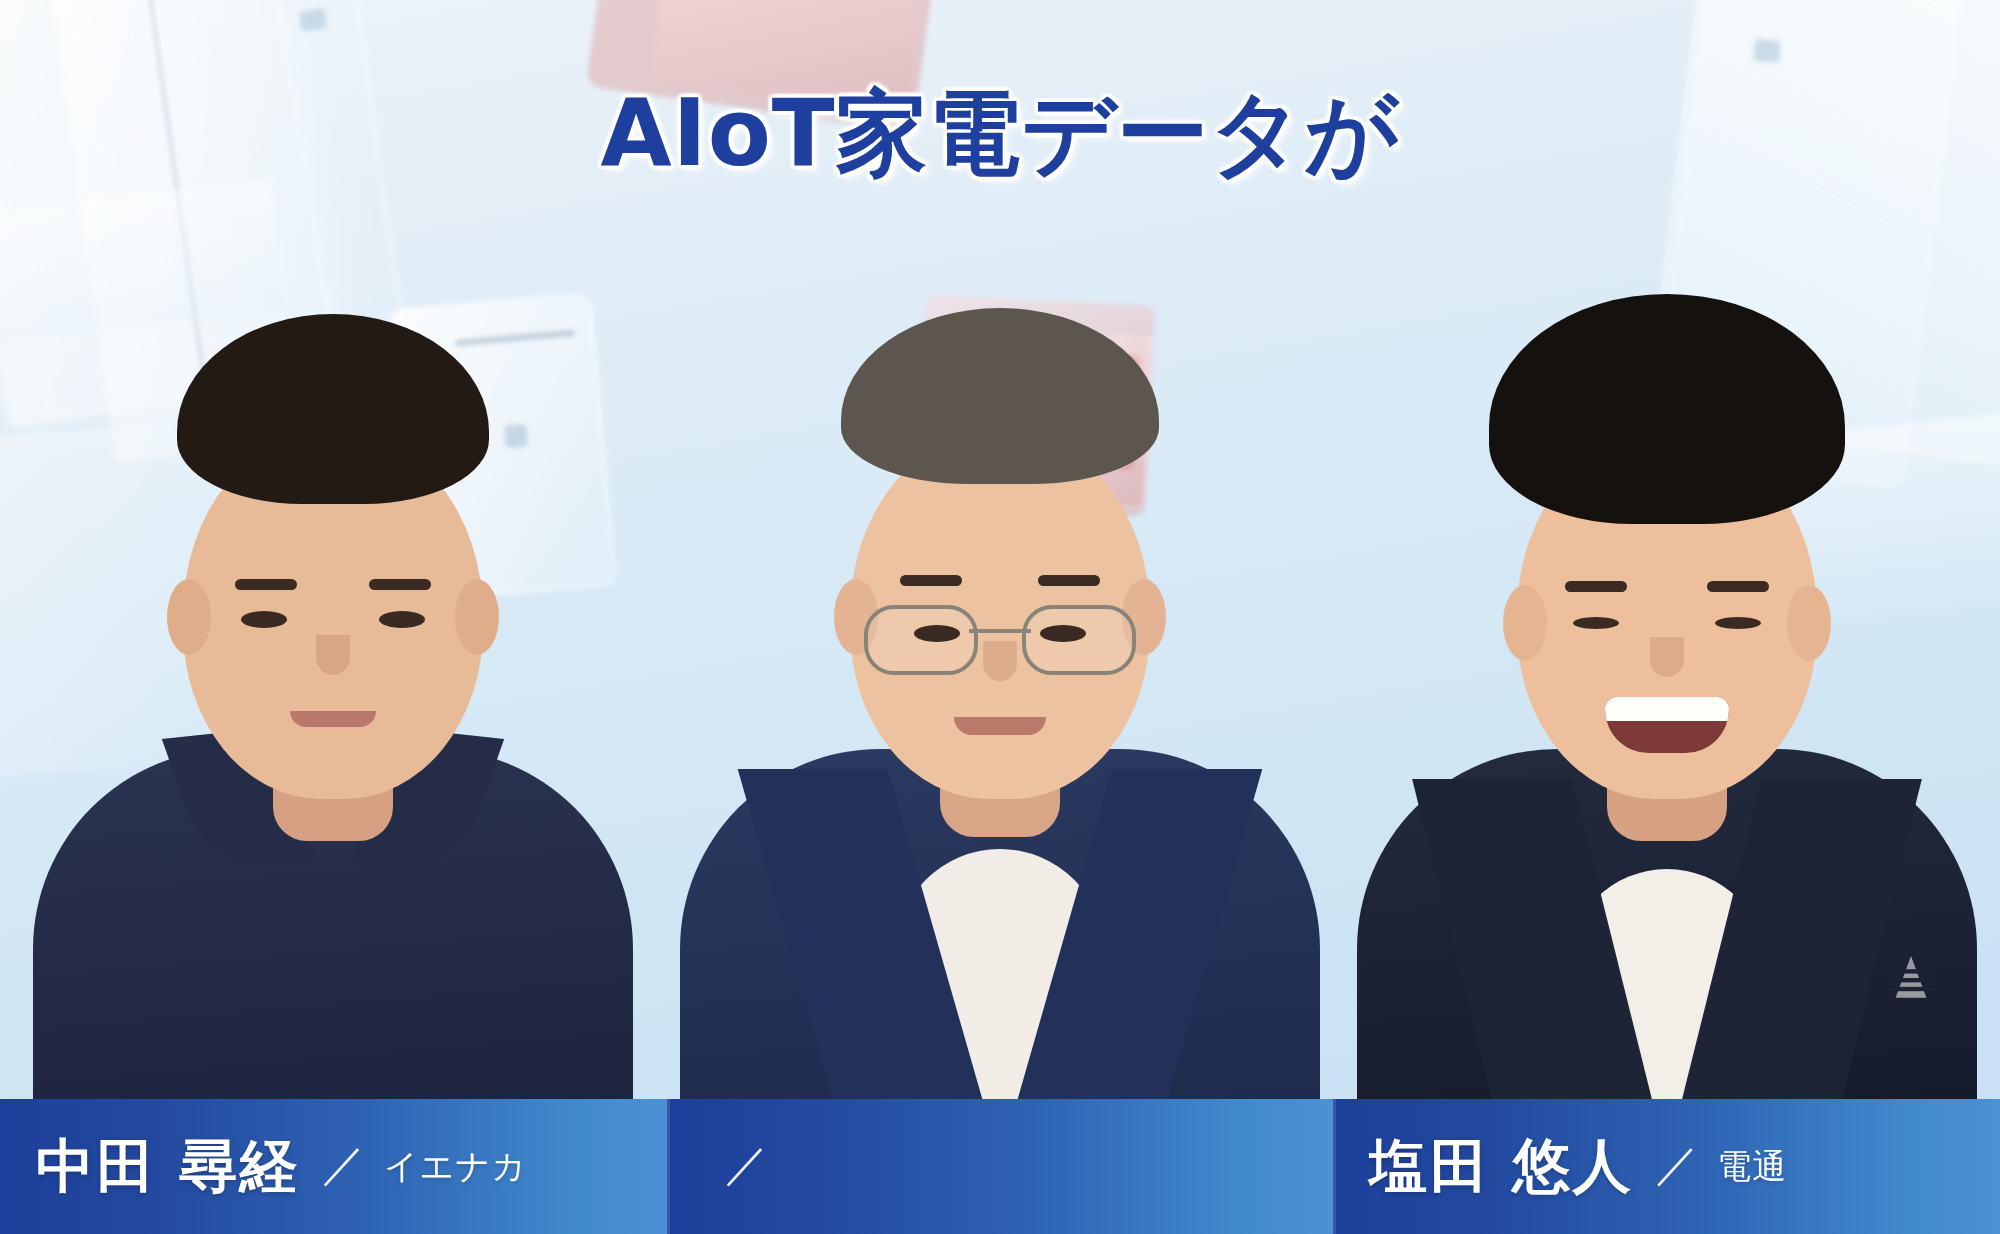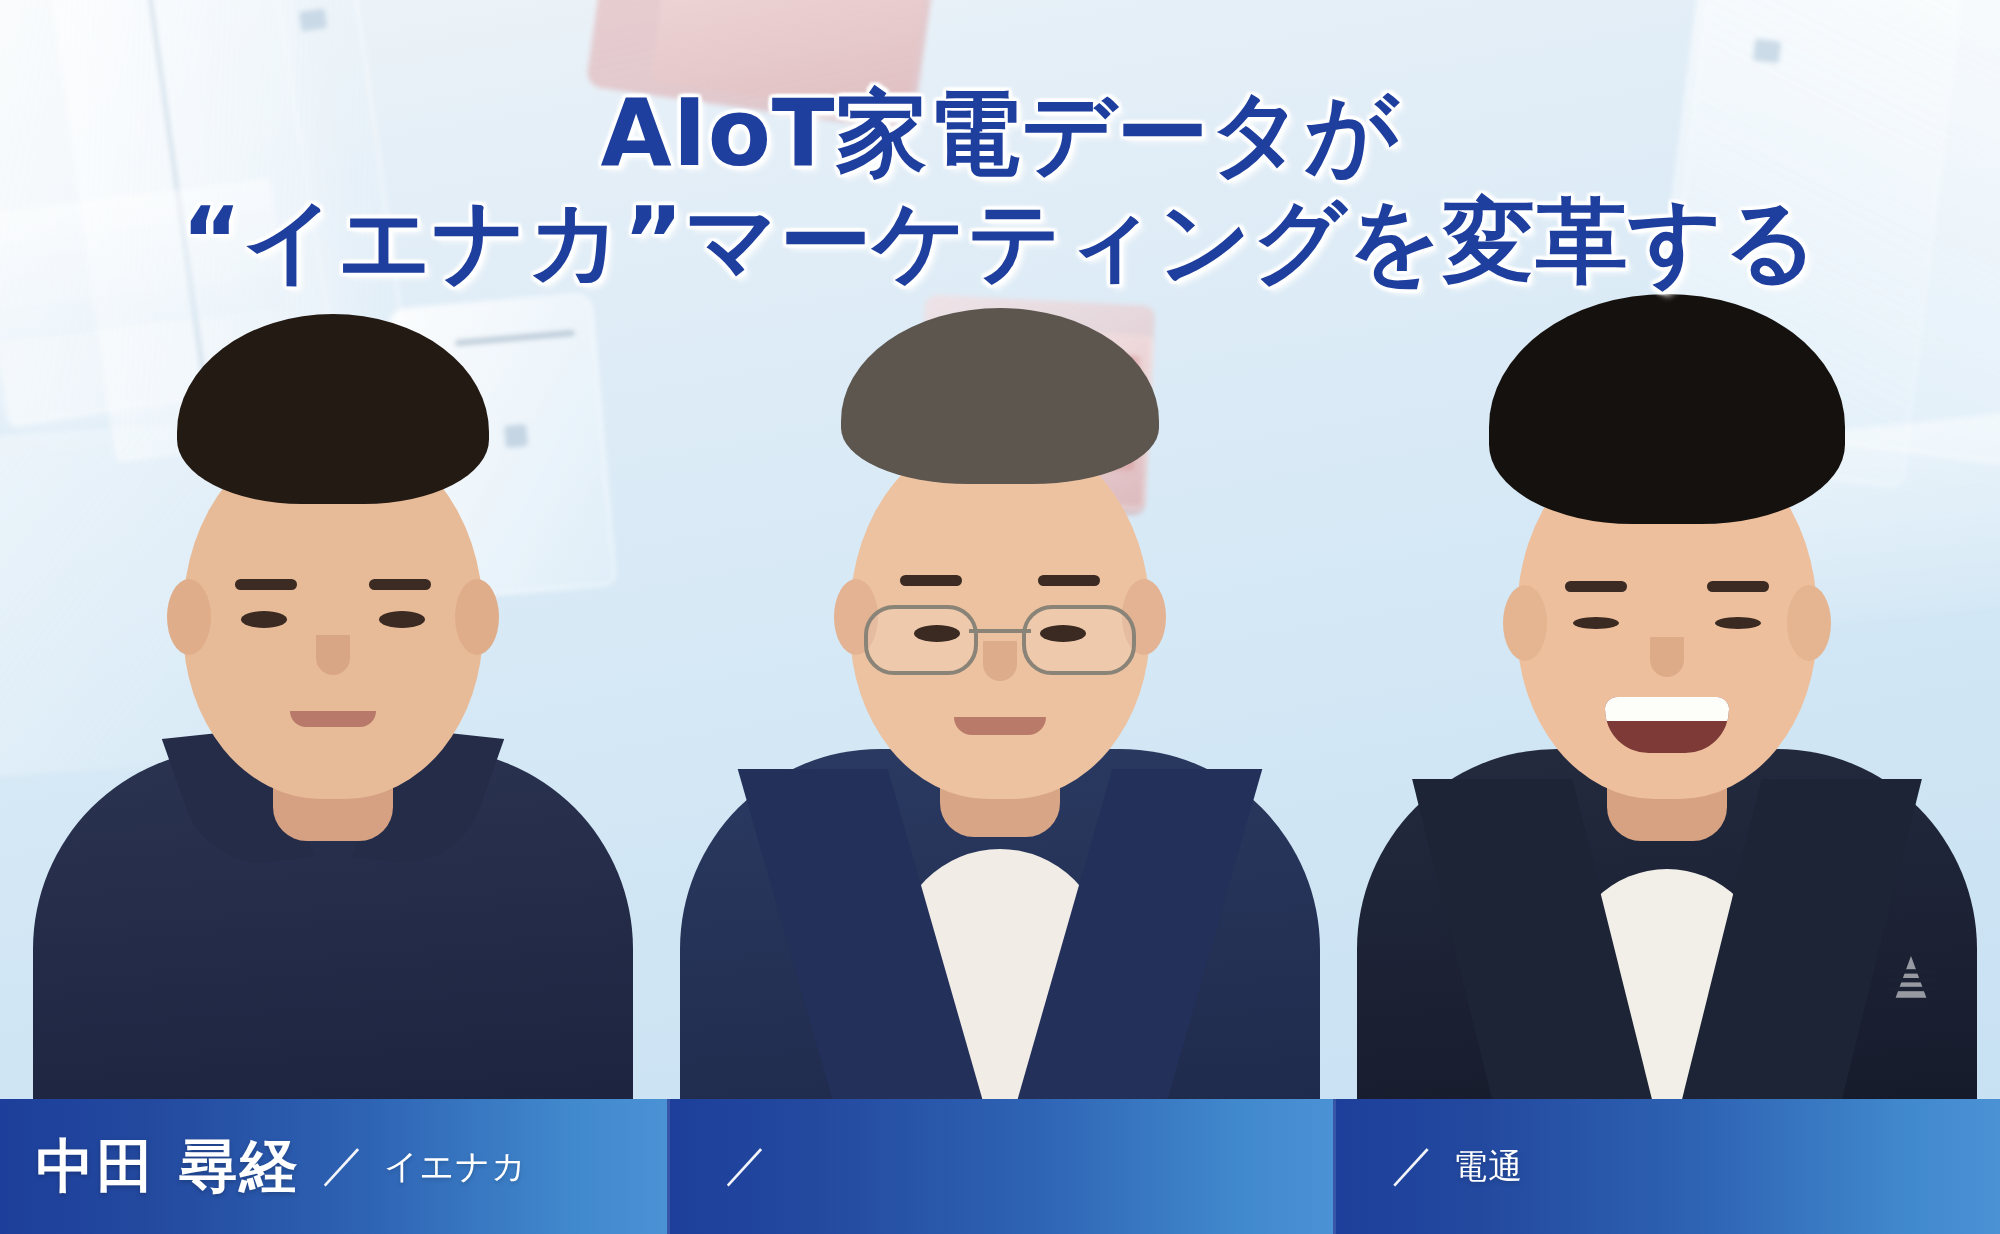--- a/index.html
+++ b/index.html
@@ -390,40 +390,40 @@
           </div>
         </div>
         <div class="hair"></div>
       </div>
     </div>
 
   </div>
 
   <div class="title-block">
     <div class="title-line title-line-1">AIoT家電データが</div>
-    <div class="title-line title-line-2">“イエナカ”マーケティングを変革する</div>
   </div>
 
   <div class="namebar">
 
     <div class="plate">
       <div class="plate-inner">
         <span class="pname">中田 尋経</span>
         <span class="pslash">／</span>
         <span class="porg">イエナカ</span>
       </div>
     </div>
 
     <div class="plate">
       <div class="plate-inner">
         <span class="pslash">／</span>
       </div>
     </div>
 
     <div class="plate">
       <div class="plate-inner">
+        <span class="pname">塩田 悠人</span>
         <span class="pslash">／</span>
         <span class="porg">電通</span>
       </div>
     </div>
 
   </div>
 </div>
 
 </body></html>

